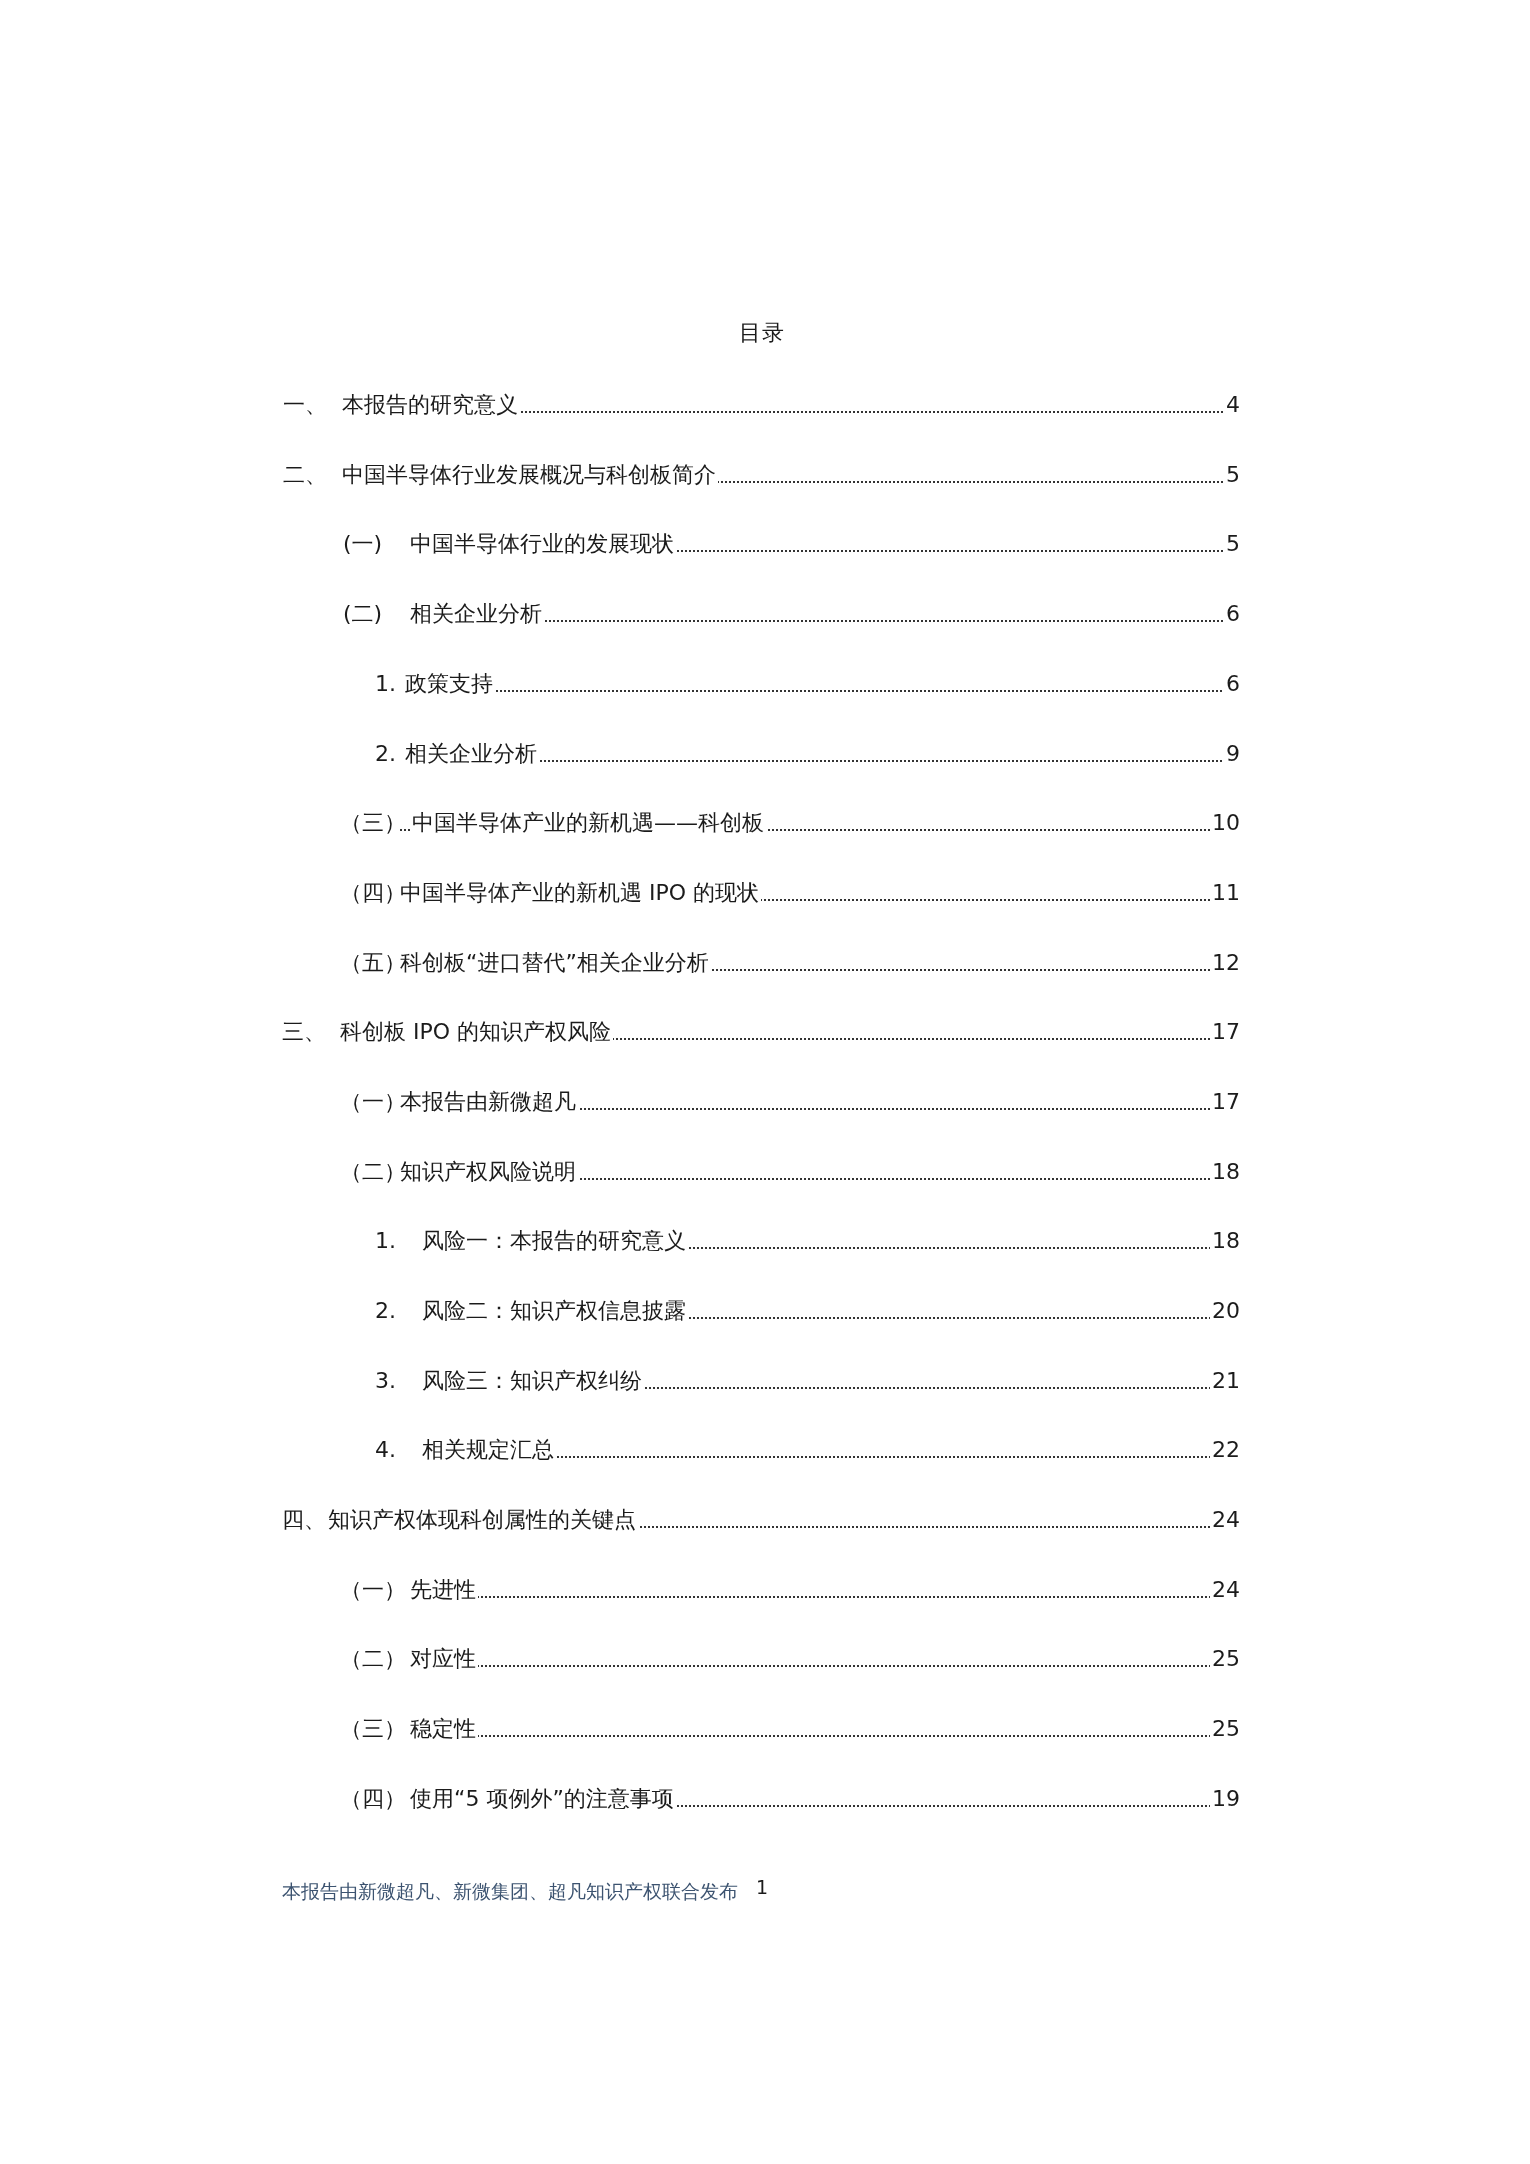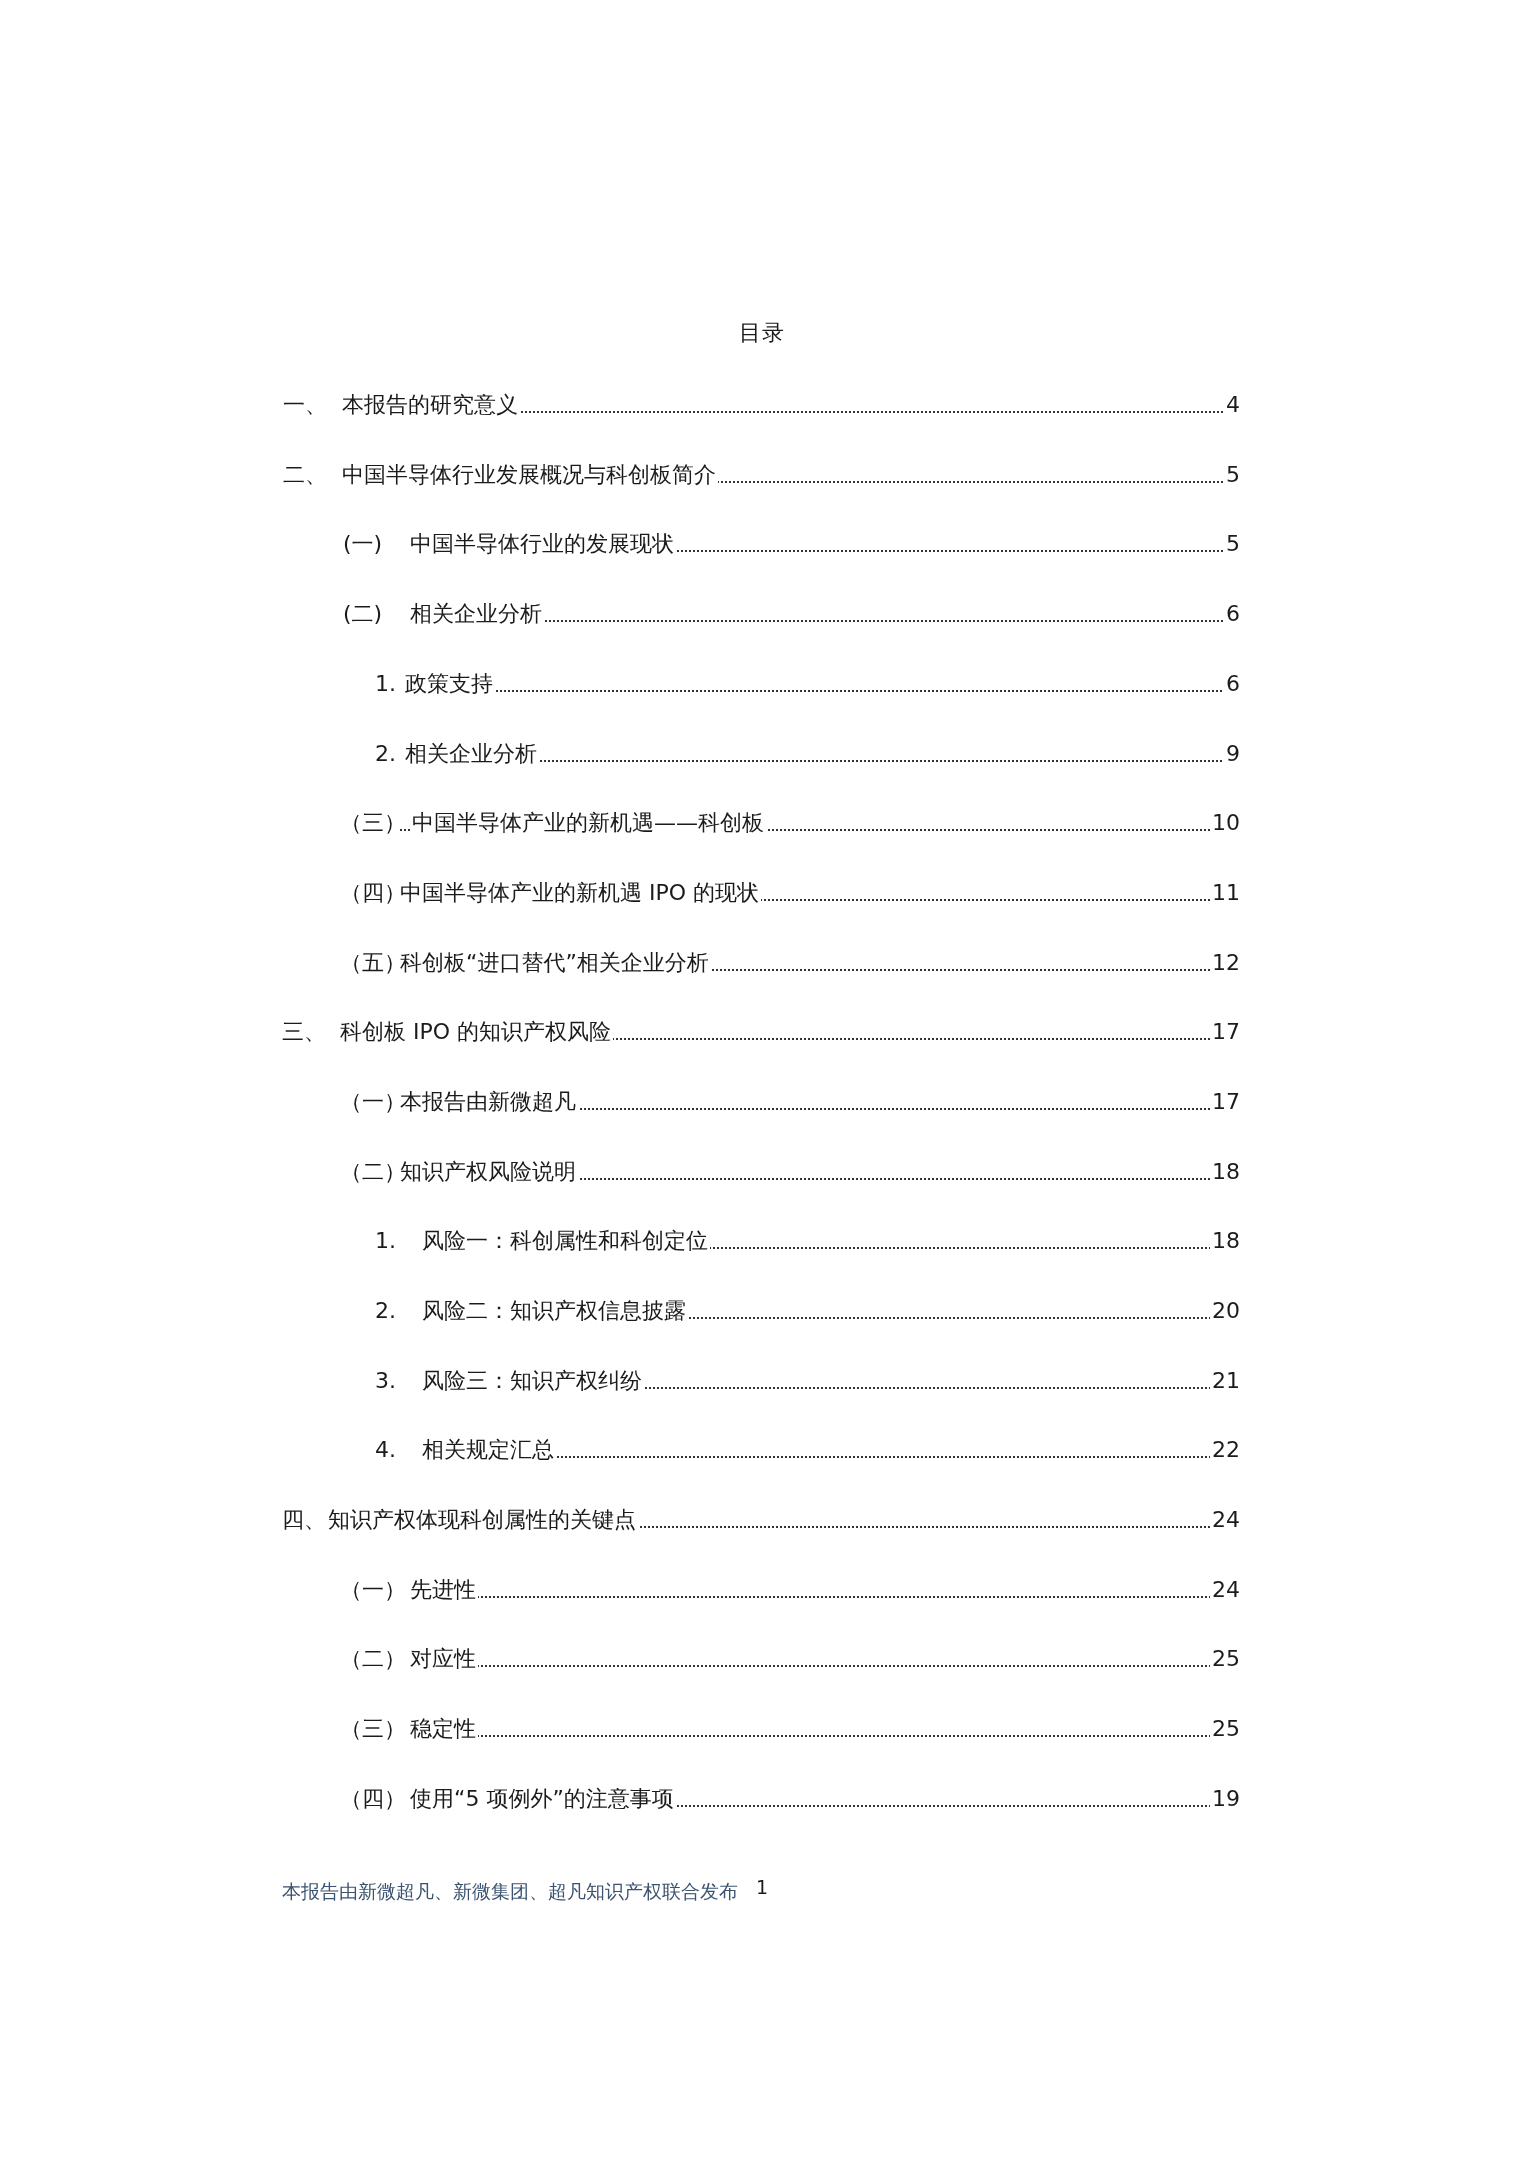--- a/index.html
+++ b/index.html
@@ -107,21 +107,21 @@
 
   <div class="toc-row" style="top:1156px">
     <span class="toc-label" style="left:340px">（二）</span>
     <span class="toc-text" style="left:400px">知识产权风险说明</span>
     <span class="toc-leader" style="left:400px;right:292px"></span>
     <span class="toc-page">18</span>
   </div>
 
   <div class="toc-row" style="top:1225px">
     <span class="toc-label" style="left:375px">1.</span>
-    <span class="toc-text" style="left:422px">风险一：科创属性和科创定位</span>
+    <span class="toc-text" style="left:422px">风险一：本报告的研究意义</span>
     <span class="toc-leader" style="left:422px;right:292px"></span>
     <span class="toc-page">18</span>
   </div>
 
   <div class="toc-row" style="top:1295px">
     <span class="toc-label" style="left:375px">2.</span>
     <span class="toc-text" style="left:422px">风险二：知识产权信息披露</span>
     <span class="toc-leader" style="left:422px;right:292px"></span>
     <span class="toc-page">20</span>
   </div>

